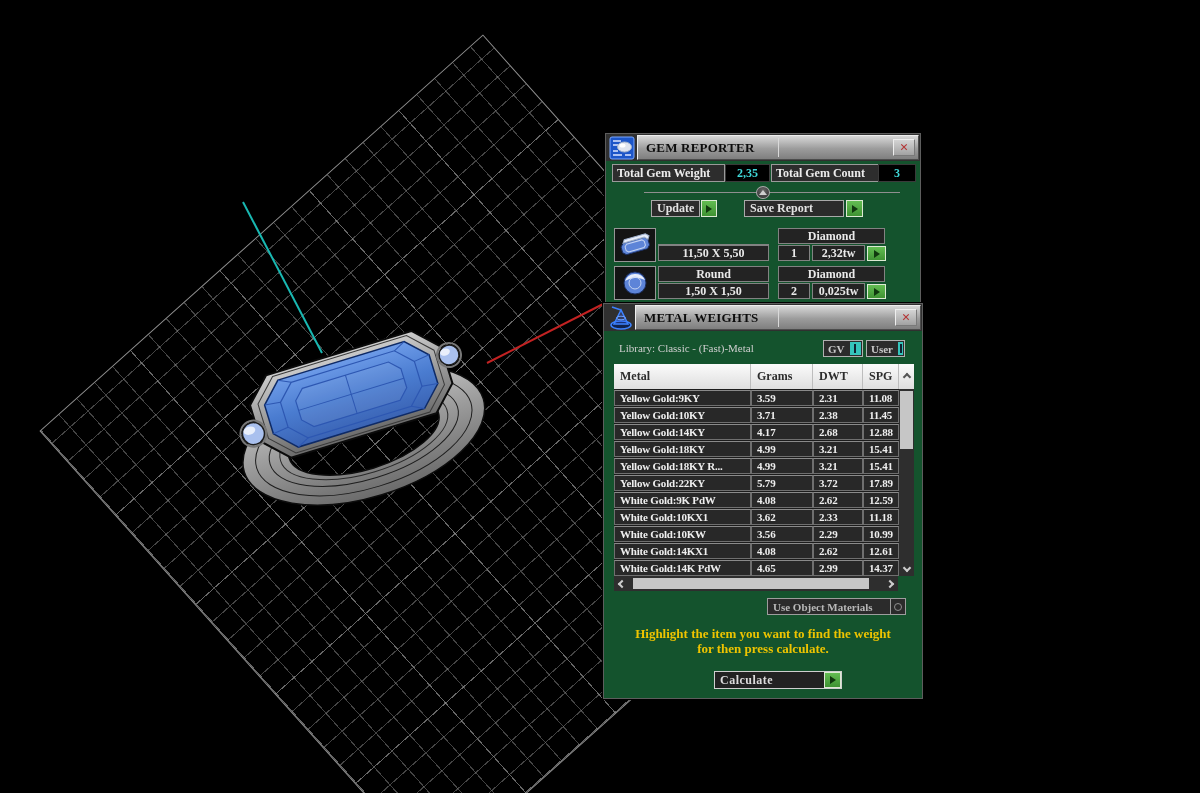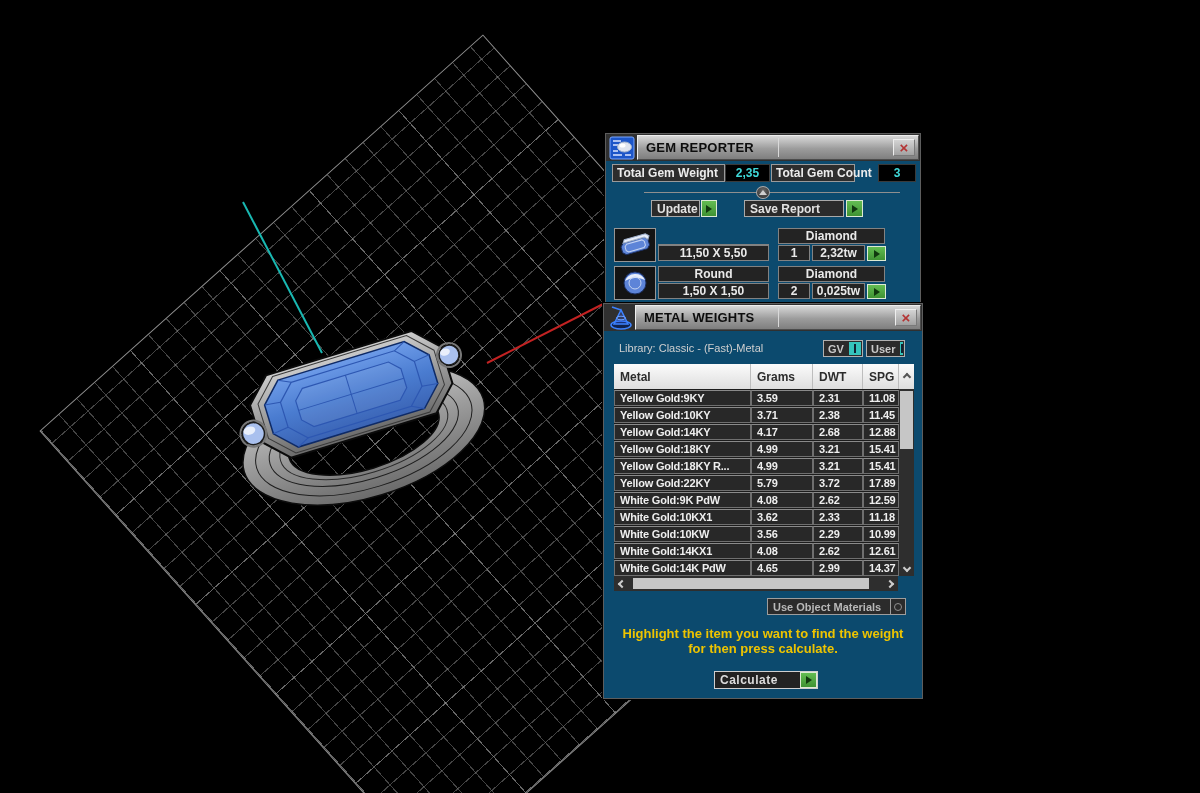--- a/index.html
+++ b/index.html
@@ -15,21 +15,21 @@
     background-image:
       repeating-linear-gradient(0deg, rgba(135,135,135,.5) 0 1px, transparent 1px 24px),
       repeating-linear-gradient(90deg, rgba(135,135,135,.5) 0 1px, transparent 1px 24px),
       repeating-linear-gradient(0deg, rgba(200,200,200,.35) 0 1px, transparent 1px 120px),
       repeating-linear-gradient(90deg, rgba(200,200,200,.35) 0 1px, transparent 1px 120px);
     z-index:1;}
   svg.axes{position:absolute;left:0;top:0;width:1200px;height:793px;z-index:2;pointer-events:none;}
   svg.ring{position:absolute;left:225px;top:318px;width:270px;height:205px;z-index:3;}
 
   
-  .panel{position:absolute;background:#0c4a6e;border:1px solid #5d5d5d;box-shadow:0 0 0 1px #000;}
+  .panel{position:absolute;background:#14532d;border:1px solid #5d5d5d;box-shadow:0 0 0 1px #000;font-family:Liberation Serif, serif;}
   .gem-panel{left:605px;top:133px;width:316px;height:170px;z-index:5;}
   .metal-panel{left:603px;top:303px;width:320px;height:396px;z-index:6;}
 
   .p-header{position:absolute;left:0;top:0;right:0;height:27px;display:flex;align-items:stretch;background:#303030;}
   .p-icon{width:31px;display:flex;align-items:center;justify-content:center;flex:0 0 31px;}
   .titlebar{flex:1;margin:1px 1px 1px 0;background:linear-gradient(180deg,#d8d8d8,#9c9c9c 55%,#7f7f7f);
     border:1px solid #efefef;border-right-color:#4c4c4c;border-bottom-color:#4c4c4c;
     display:flex;align-items:center;position:relative;}
   .title-text{font-weight:bold;font-size:13px;color:#0d0d0d;padding-left:8px;letter-spacing:.2px;}
   .tb-divider{position:absolute;left:50%;top:2px;bottom:2px;width:1px;background:#6d6d6d;border-right:1px solid #d9d9d9;}
@@ -93,21 +93,21 @@
 
   .uom{position:absolute;left:163px;top:294px;width:139px;height:17px;background:#2b2b2b;border:1px solid #9d9d9d;
        display:flex;align-items:stretch;}
   .uom-label{flex:1;display:flex;align-items:center;padding-left:5px;color:#b9b9b9;font-weight:bold;font-size:11px;white-space:nowrap;overflow:hidden;}
   .uom-ind{flex:0 0 15px;border-left:1px solid #9d9d9d;display:flex;align-items:center;justify-content:center;}
   .radio-circle{width:8px;height:8px;border:1px solid #8f8f8f;border-radius:50%;}
 
   .instructions{position:absolute;left:0;top:322px;width:100%;text-align:center;
     color:var(--instruction,#eec400);font-weight:bold;font-size:13px;line-height:15px;}
 
-  .calc{position:absolute;left:110px;top:367px;width:104px;height:18px;background:#222;
+  .calc{position:absolute;left:110px;top:367px;width:128px;height:18px;background:#222;
         border:1px solid #cfcfcf;display:flex;align-items:stretch;}
   .calc-label{flex:1;display:flex;align-items:center;padding-left:5px;color:#dcdcdc;font-weight:bold;font-size:12px;letter-spacing:.5px;}
   .calc .gbtn{flex:0 0 17px;margin:0;}
 </style>
 </head>
 <body>
 
 <div class="stage">
 
   <div class="grid3d"></div>
@@ -185,21 +185,21 @@
         <span class="title-text">GEM REPORTER</span>
         <span class="tb-divider"></span>
         <span class="close-box">
           <span class="close-x">×</span>
         </span>
       </div>
     </div>
 
     <div class="lbl abs" style="left:6px;top:30px;width:113px;height:18px;">Total Gem Weight</div>
     <div class="val abs" style="left:119px;top:30px;width:45px;height:18px;">2,35</div>
-    <div class="lbl abs" style="left:165px;top:30px;width:84px;height:18px;">Total Gem Count</div>
+    <div class="lbl abs" style="left:165px;top:30px;width:108px;height:18px;">Total Gem Count</div>
     <div class="val abs" style="left:272px;top:30px;width:38px;height:18px;">3</div>
 
     <div class="slider-track" style="left:38px;top:58px;width:256px;"></div>
     <div class="slider-handle" style="left:150px;top:52px;">
       <span class="up-tri"></span>
     </div>
 
     <div class="btn abs" style="left:45px;top:66px;width:49px;height:17px;">Update</div>
     <div class="gbtn abs" style="left:95px;top:66px;width:16px;height:17px;">
         <span class="play"></span>

